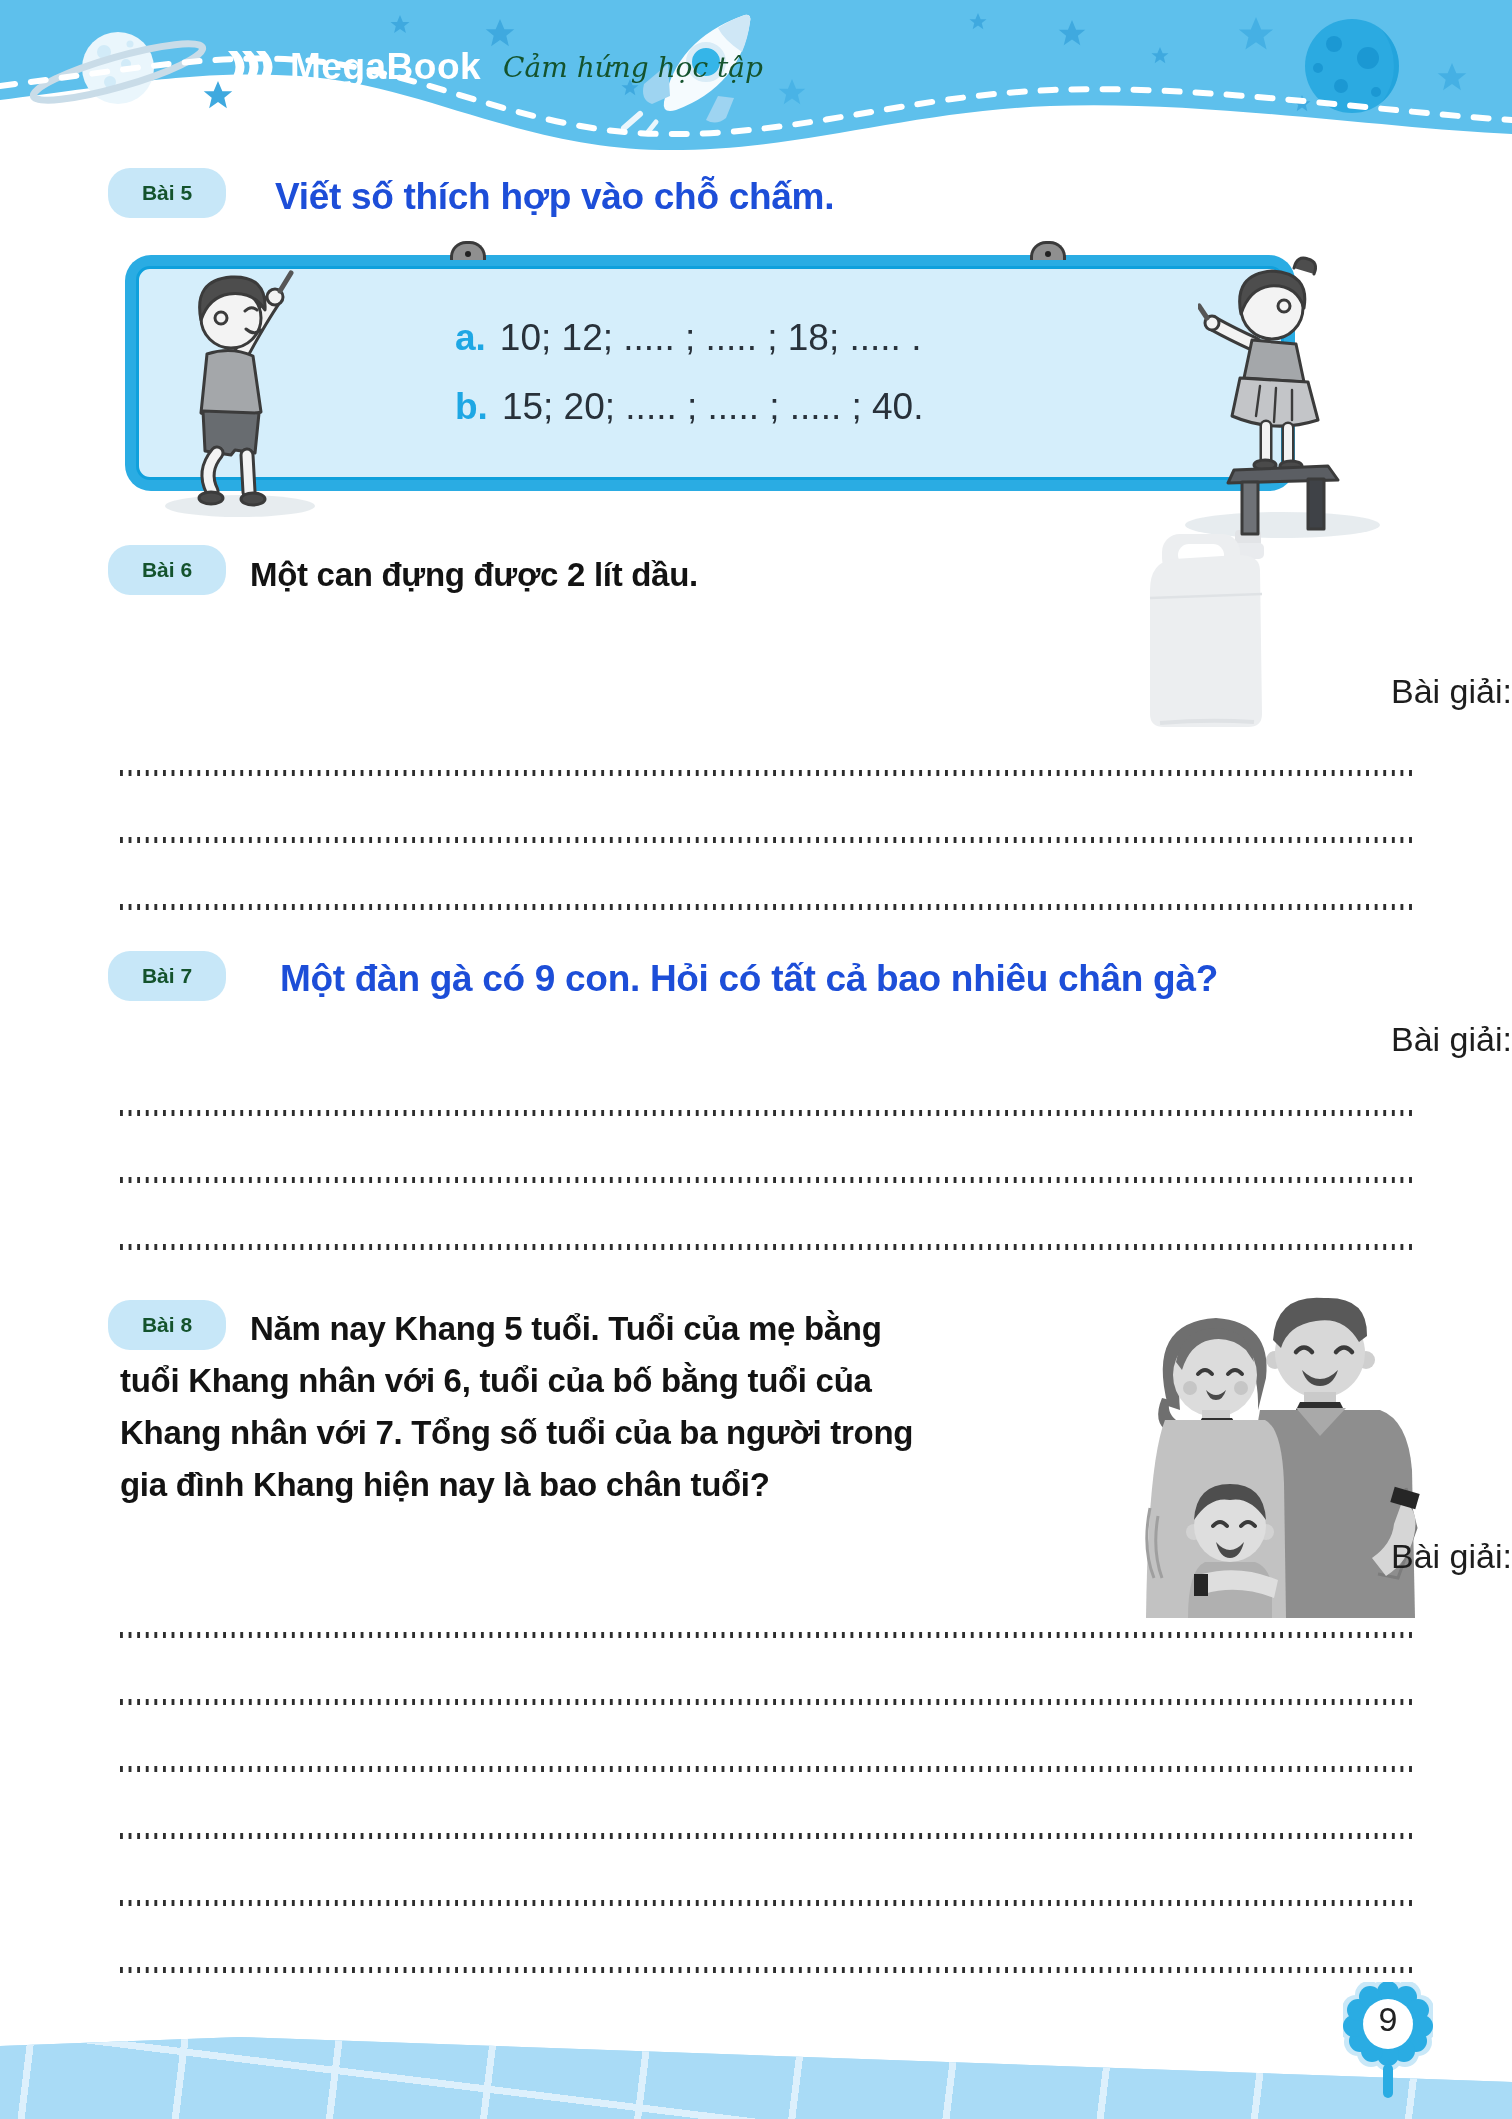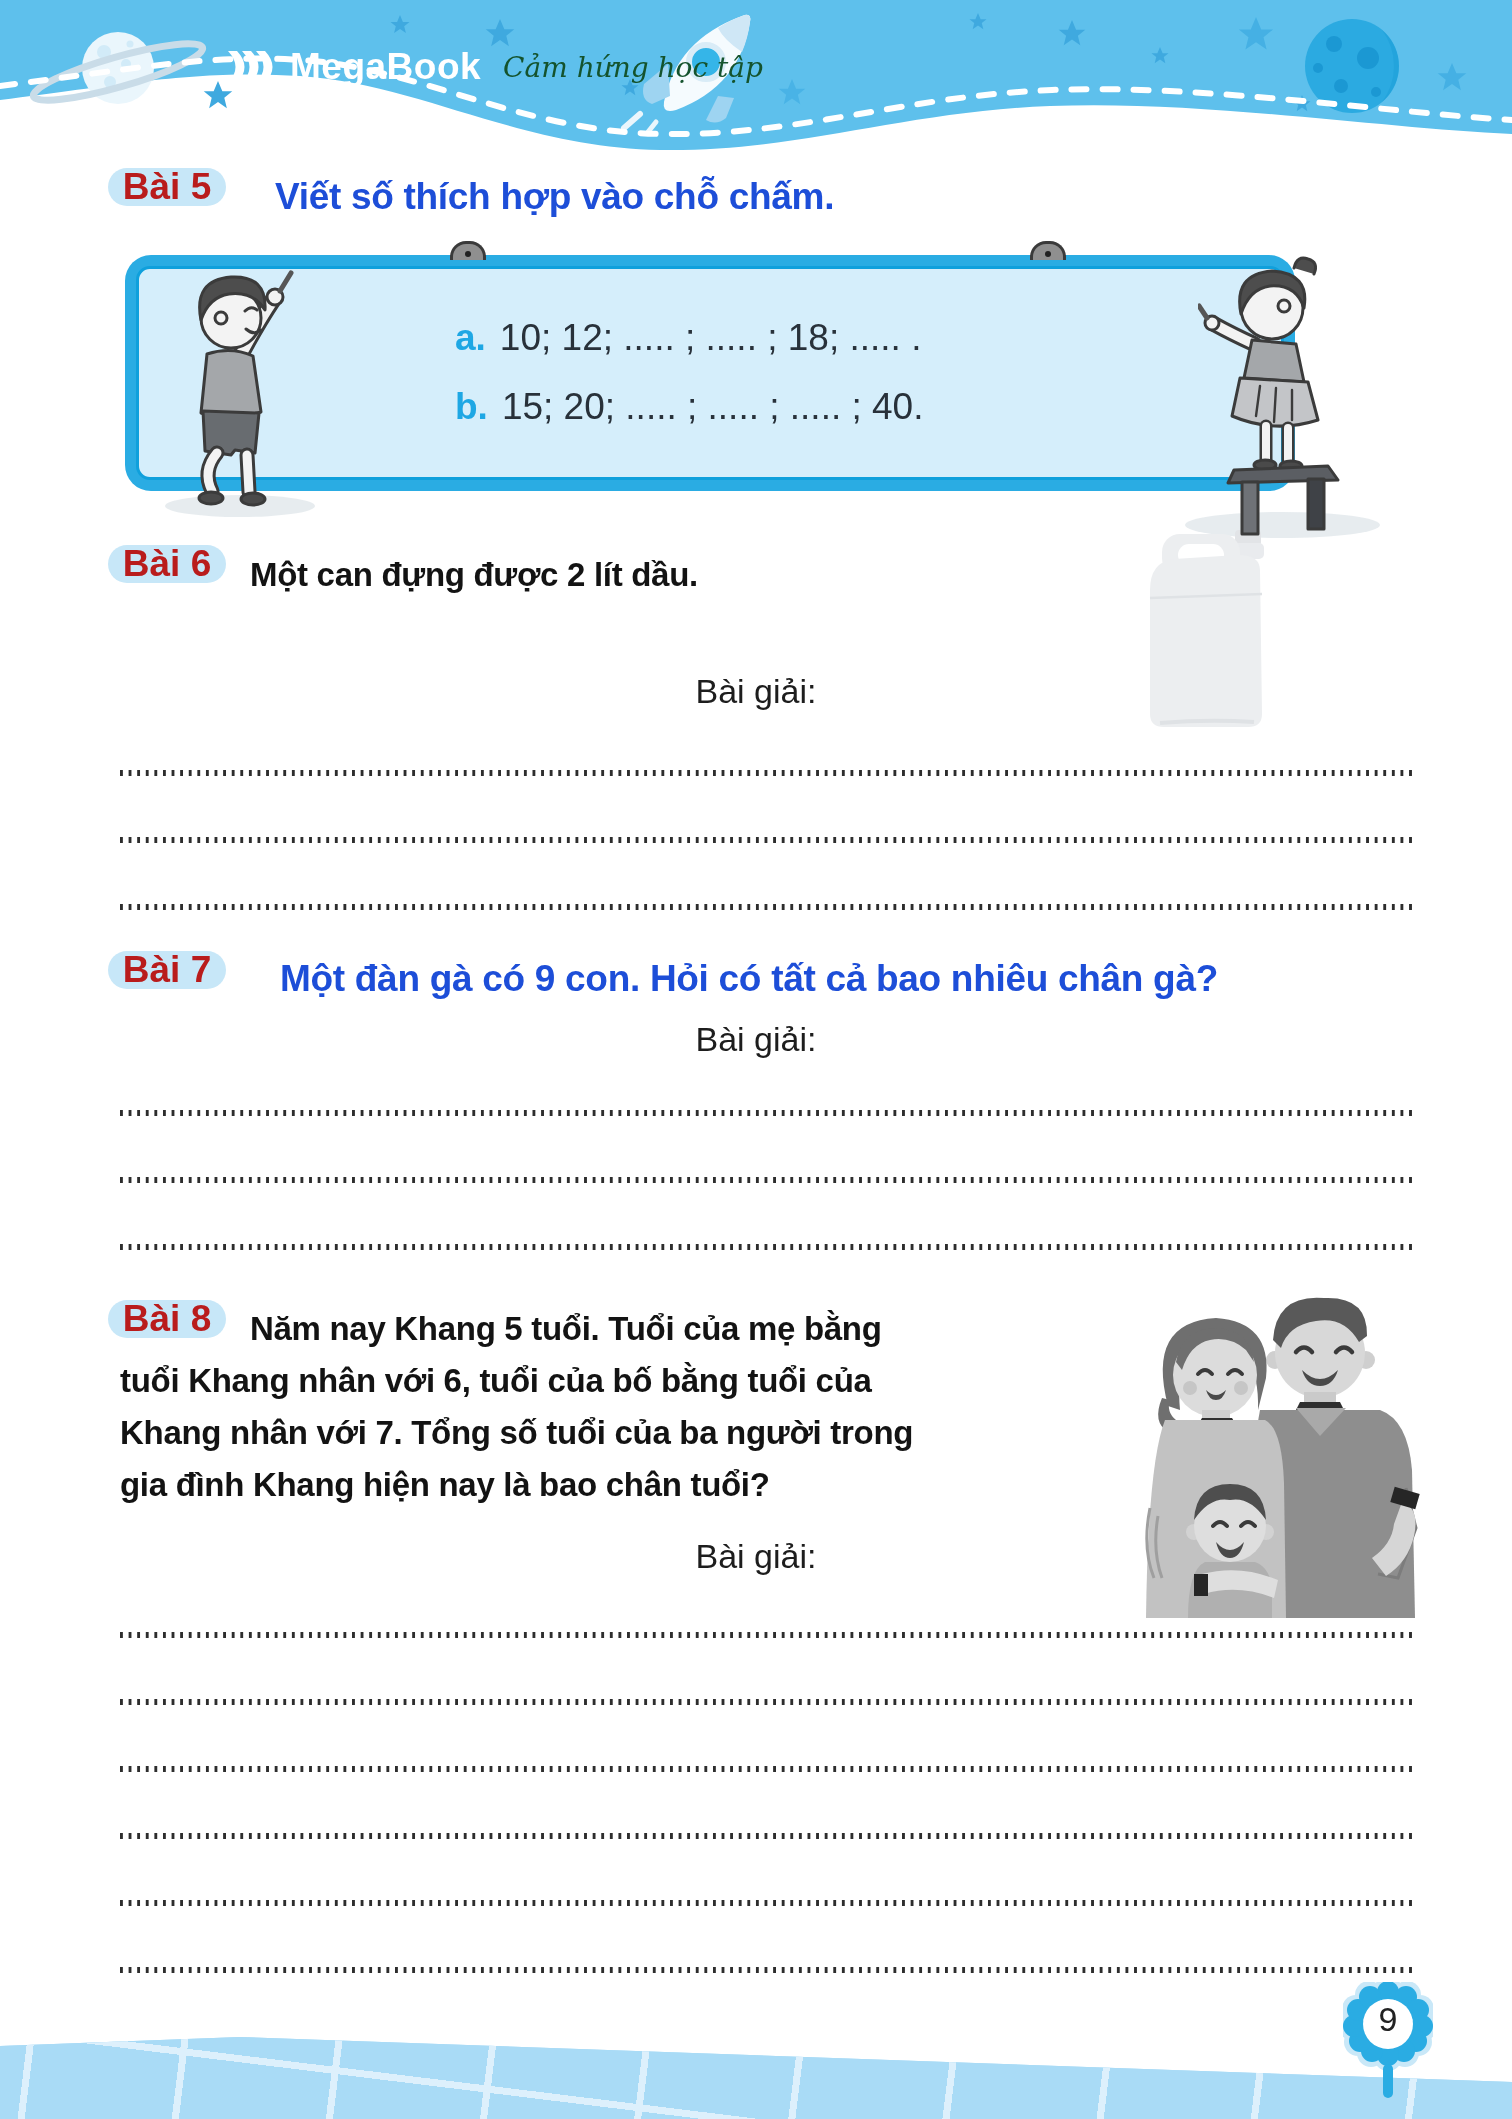--- a/index.html
+++ b/index.html
@@ -9,26 +9,26 @@
 
   
   .banner-svg{position:absolute;left:0;top:0;}
   .logo{position:absolute;left:226px;top:46px;display:flex;align-items:center;gap:16px;z-index:5;}
   .logo .brand{color:#fff;font-size:37px;letter-spacing:.5px;}
   .logo .brand b{font-weight:800;}
   .logo .mega{font-weight:600;}
   .logo .tagline{color:#14532d;font-family:"DejaVu Serif",serif;font-style:italic;font-size:28px;margin-left:6px;}
 
   
-  .chip{position:absolute;width:118px;height:38px;background:#C7E7F8;border-radius:22px;
+  .chip{position:absolute;width:118px;height:50px;background:#C7E7F8;border-radius:22px;
         display:flex;align-items:center;justify-content:center;
-        font-weight:bold;font-size:37px;color:#b91c1c;}
+        font-weight:bold;font-size:21px;color:#14532d;}
   .ptitle{position:absolute;font-size:37px;font-weight:bold;letter-spacing:-.3px;color:#1d4ed8;white-space:nowrap;margin-left:32px;}
   .pline{position:absolute;font-size:33px;font-weight:bold;letter-spacing:-.3px;color:#131313;white-space:nowrap;}
-  .solution{position:absolute;left:0;width:1512px;text-align:center;font-size:34px;font-weight:400;color:#1d1d1d;}
+  .solution{position:absolute;left:0;width:1512px;text-align:right;font-size:34px;font-weight:400;color:#1d1d1d;}
 
   
   .board{position:absolute;left:125px;top:255px;width:1170px;height:236px;background:#2AACE3;border-radius:26px;z-index:1;}
   .board-inner{position:absolute;left:11px;top:11px;right:11px;bottom:11px;background:#D5EEFB;
                border:3px solid #0FA0DC;border-radius:14px;}
   .seq{position:absolute;font-size:37px;font-weight:500;color:#28313a;white-space:nowrap;}
   .seq .key{color:#1EA7E4;font-weight:bold;margin-right:14px;}
   .pin{position:absolute;width:30px;height:16px;background:#8f8f8f;border:3px solid #3a3a3a;border-bottom:none;
        border-radius:16px 16px 0 0;z-index:2;}
   .pin::after{content:"";position:absolute;left:50%;top:7px;width:6px;height:6px;margin-left:-3px;border-radius:50%;background:#222;}

